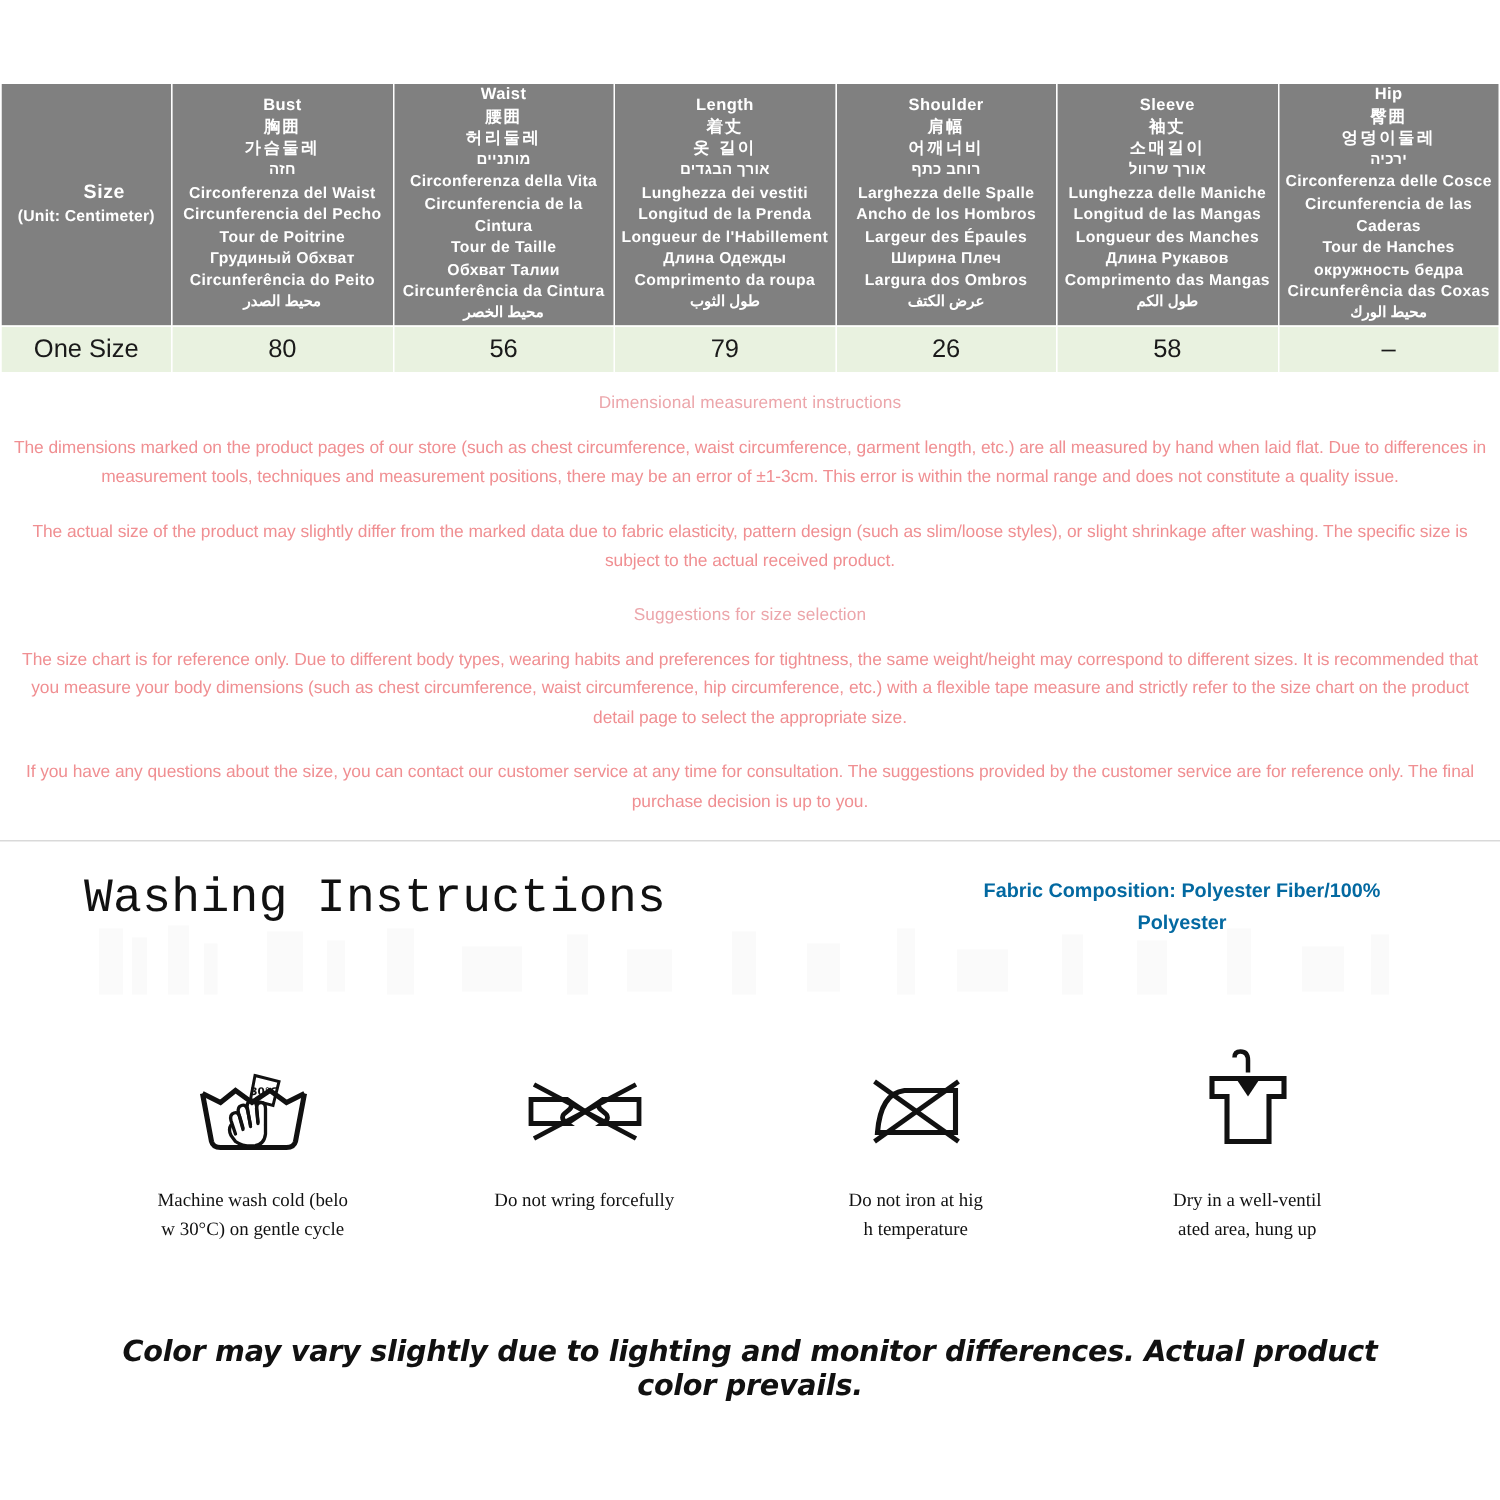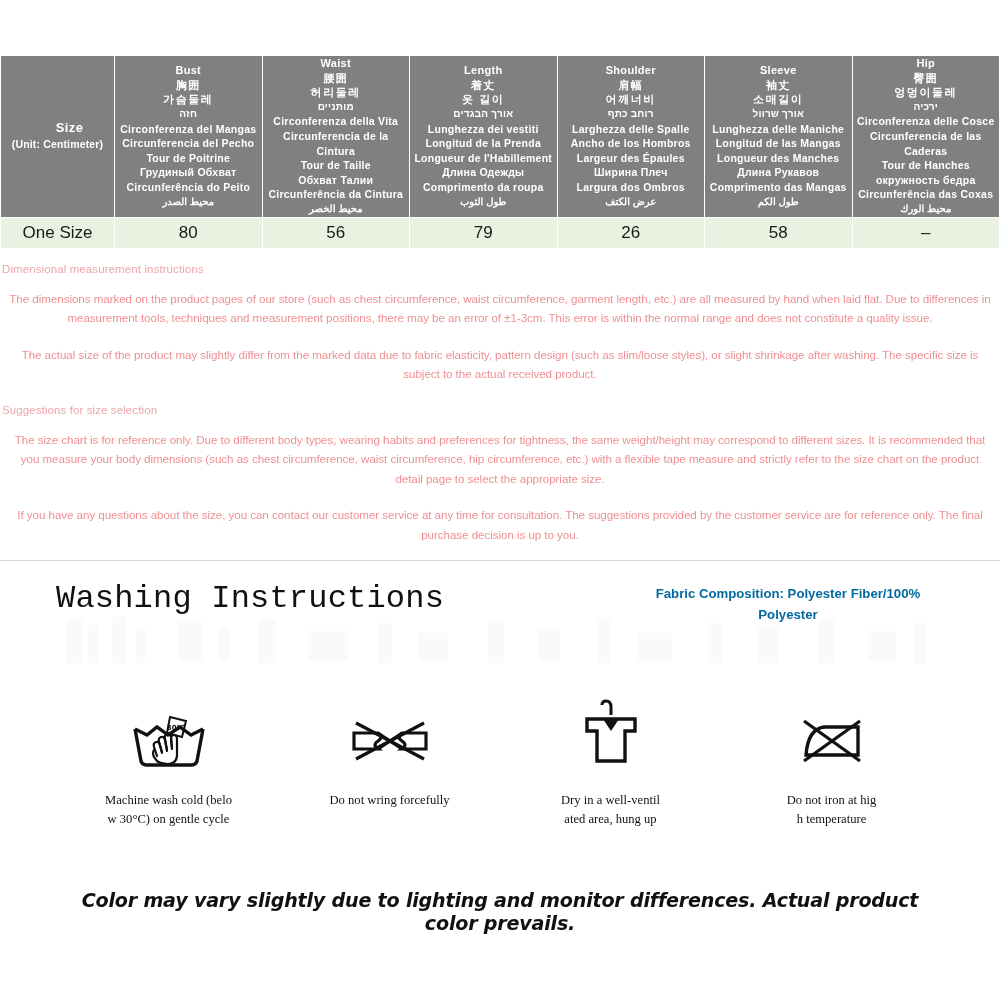--- a/index.html
+++ b/index.html
@@ -105,21 +105,21 @@
     font-size: 17px;
     margin-top: 41px;
   }
 
   
   .notes {
     padding: 12px 2px 10px 2px;
     border-bottom: 1px solid #d9d9d9;
   }
   .notes .note-title {
-    text-align: left;
+    text-align: center;
     color: #eca6ab;
     font-size: 11.5px;
     padding: 2px 0 14px 0;
     letter-spacing: .1px;
   }
   .notes .note-title.second {
     padding-top: 14px;
   }
   .notes .note-para {
     text-align: center;
@@ -223,21 +223,21 @@
       <tr>
         <th class="hdr size-col">
           <span class="sz-title">Size</span>
           <span class="sz-unit">(Unit: Centimeter)</span>
         </th>
         <th class="hdr">
           <span class="eng">Bust</span>
           <span class="cjk">胸囲</span>
           <span class="kor">가슴둘레</span>
           <span class="heb">חזה</span>
-          <span class="lat">Circonferenza del Mangas</span>
+          <span class="lat">Circonferenza del Waist</span>
           <span class="lat">Circunferencia del Pecho</span>
           <span class="lat">Tour de Poitrine</span>
           <span class="lat">Грудиный Обхват</span>
           <span class="lat">Circunferência do Peito</span>
           <span class="ara">محيط الصدر</span>
         </th>
         <th class="hdr">
           <span class="eng">Waist</span>
           <span class="cjk">腰囲</span>
           <span class="kor">허리둘레</span>
@@ -397,48 +397,48 @@
           </svg>
         </div>
         <div class="icon-label">
           <span>Do not wring forcefully</span>
           <span class="l2"></span>
         </div>
       </div>
 
       <div class="icon-cell">
         <div class="icon-art">
+          <svg width="76" height="60" viewBox="0 0 76 60" fill="none" stroke="#111" stroke-width="3.4" stroke-linejoin="miter">
+
+            <path d="M12 46 L64 46 L64 18 L30 18 Q14 20 12 46 Z"></path>
+
+            <path d="M10 12 L66 52" stroke-width="3.2"></path>
+            <path d="M66 12 L10 52" stroke-width="3.2"></path>
+          </svg>
+        </div>
+        <div class="icon-label">
+          <span>Do not iron at hig</span>
+          <span class="l2">h temperature</span>
+        </div>
+      </div>
+
+      <div class="icon-cell">
+        <div class="icon-art">
           <svg width="76" height="72" viewBox="0 0 76 72" fill="none" stroke="#111" stroke-width="3.4" stroke-linejoin="miter">
 
             <path d="M38 18 L38 10 Q38 4 33 4 Q29 4 29 8" stroke-width="3"></path>
 
             <path d="M14 22 L62 22 L62 34 L52 34 L52 64 L24 64 L24 34 L14 34 Z"></path>
 
             <path d="M30 22 L38 34 L46 22 Z" fill="#111" stroke="none"></path>
           </svg>
         </div>
         <div class="icon-label">
           <span>Dry in a well-ventil</span>
           <span class="l2">ated area, hung up</span>
         </div>
       </div>
 
-      <div class="icon-cell">
-        <div class="icon-art">
-          <svg width="76" height="60" viewBox="0 0 76 60" fill="none" stroke="#111" stroke-width="3.4" stroke-linejoin="miter">
-
-            <path d="M12 46 L64 46 L64 18 L30 18 Q14 20 12 46 Z"></path>
-
-            <path d="M10 12 L66 52" stroke-width="3.2"></path>
-            <path d="M66 12 L10 52" stroke-width="3.2"></path>
-          </svg>
-        </div>
-        <div class="icon-label">
-          <span>Do not iron at hig</span>
-          <span class="l2">h temperature</span>
-        </div>
-      </div>
-
     </div>
 
     <div class="color-note">Color may vary slightly due to lighting and monitor differences. Actual product color prevails.</div>
   </div>
 </div>
 
 </body></html>

